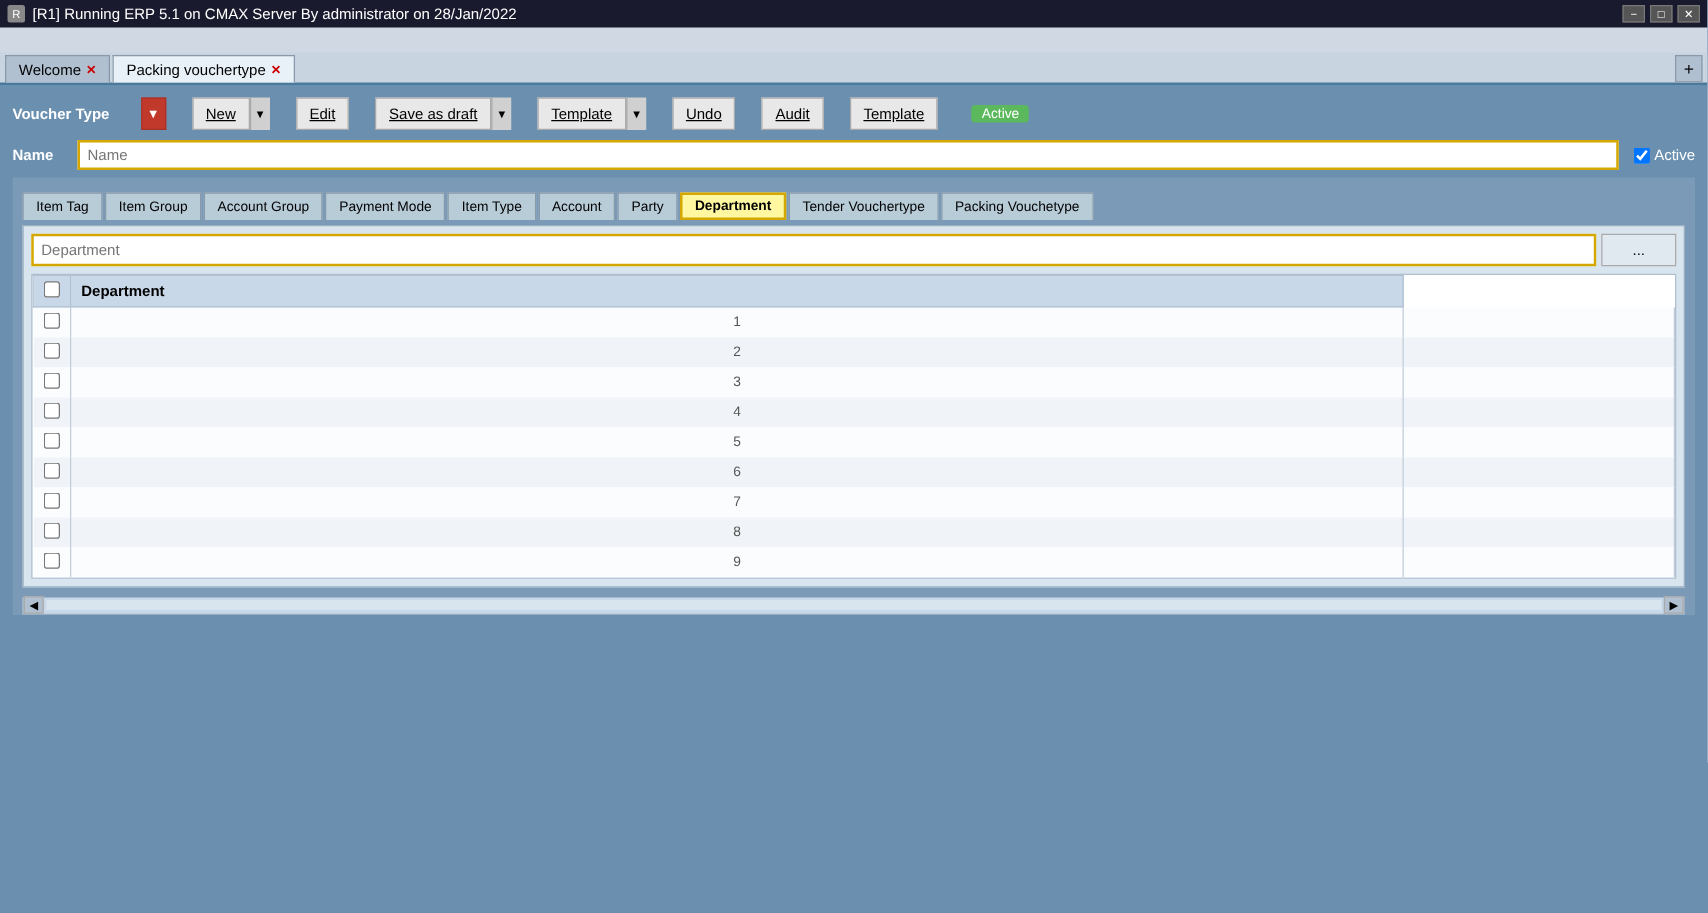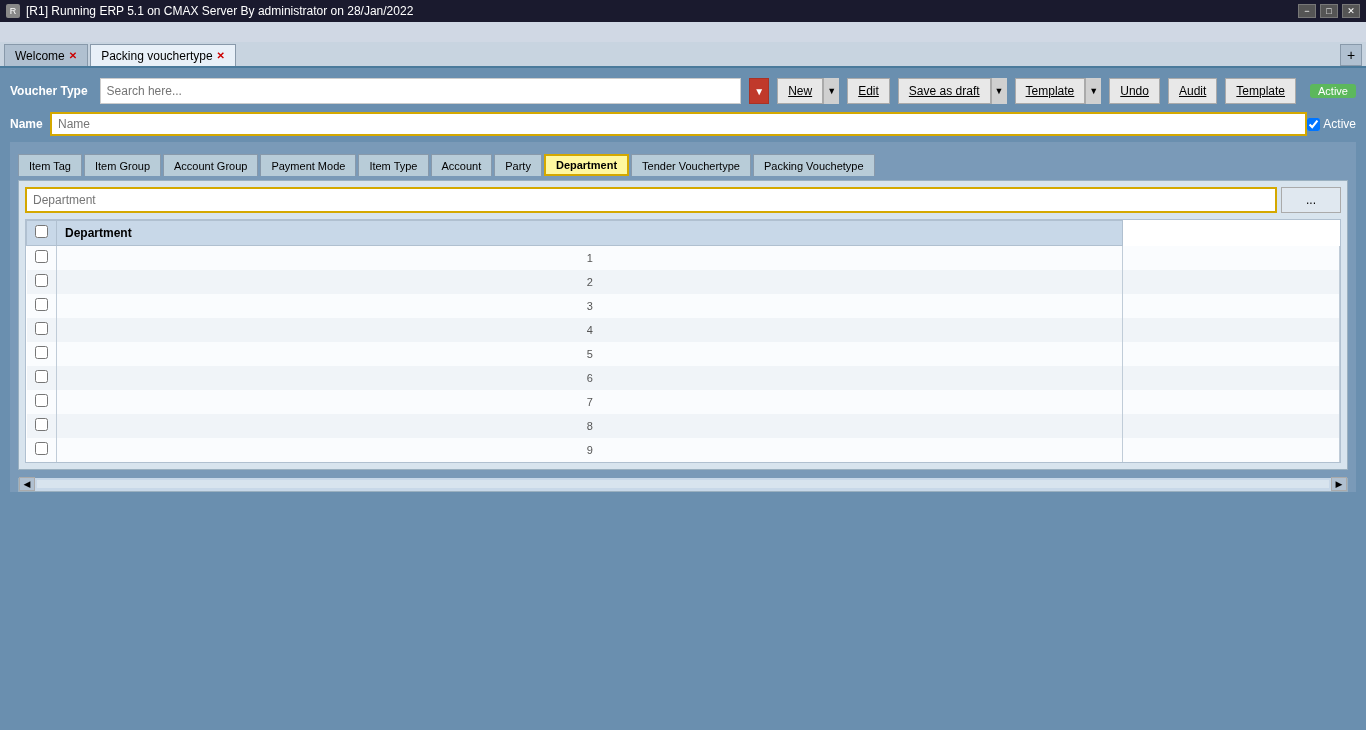--- a/index.html
+++ b/index.html
@@ -49,21 +49,21 @@
     .tab-close { color: #c00; font-size: 10px; cursor: pointer; font-weight: bold; }
     .tab-add { width: 22px; height: 22px; background: #b0c0d0; border: 1px solid #8899aa; display: flex; align-items: center; justify-content: center; cursor: pointer; font-size: 14px; margin-bottom: 0; }
 
     
     #main { background: #6a8faf; padding: 10px; height: calc(730px - 22px - 26px); }
 
     
     #toolbar {
       display: flex;
       align-items: center;
-      gap: 8px;
+      gap: 21px;
       margin-bottom: 8px;
     }
     .toolbar-label { color: white; font-weight: bold; margin-right: 4px; font-size: 12px; }
     #voucher-search {
       flex: 1;
       height: 26px;
       border: 1px solid #ccc;
       padding: 2px 6px;
       background: white;
       font-size: 12px;
@@ -111,21 +111,21 @@
       padding: 1px 8px;
       border-radius: 3px;
       font-size: 11px;
       margin-left: 6px;
     }
 
     
     #name-row {
       display: flex;
       align-items: center;
-      gap: 0;
+      gap: 12px;
       margin-bottom: 6px;
     }
     .field-label { color: white; font-weight: bold; min-width: 40px; font-size: 12px; }
     #name-input {
       flex: 1;
       height: 24px;
       border: 2px solid #d4a800;
       padding: 2px 6px;
       background: white;
       font-size: 12px;
@@ -308,21 +308,20 @@
       <span class="tab-close" style="color:#c00;">✕</span>
     </div>
   </div>
   <div class="tab-add">+</div>
 </div>
 
 <div id="main">
 
   <div id="toolbar">
     <span class="toolbar-label">Voucher Type</span>
-    <input id="voucher-search" type="text" placeholder="Search here..." style="">
     <div class="dropdown-arrow">▼</div>
     <div class="btn-group">
       <button class="toolbar-btn">New</button>
       <div class="btn-arrow">▼</div>
     </div>
     <button class="toolbar-btn">Edit</button>
     <div class="btn-group">
       <button class="toolbar-btn">Save as draft</button>
       <div class="btn-arrow">▼</div>
     </div>

